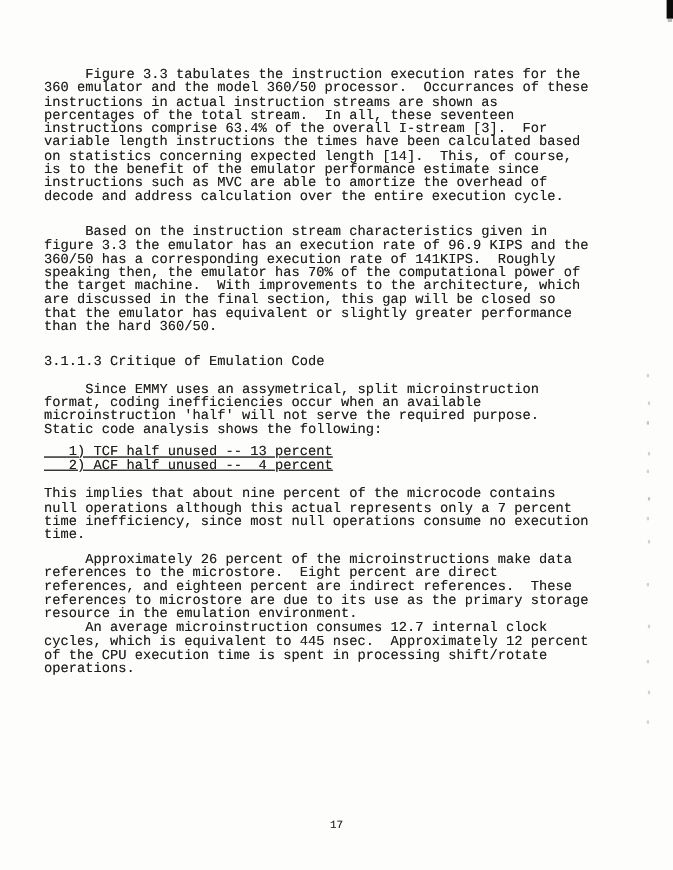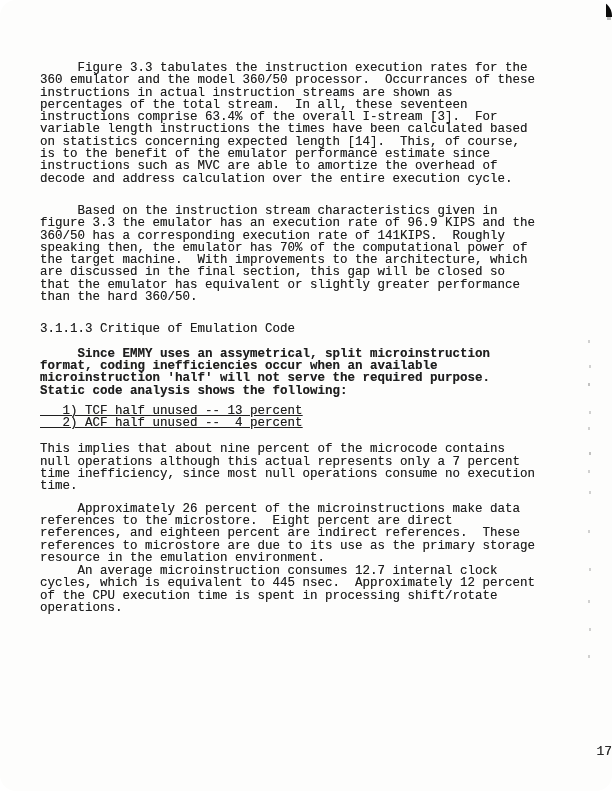--- a/index.html
+++ b/index.html
@@ -7,21 +7,20 @@
     padding: 0;
     background: #ffffff;
   }
   .page {
     position: relative;
     width: 612px;
     height: 791px;
     background: #fdfdfc;
     overflow: hidden;
     color: #1e1e1e;
-    border-radius: 16px;
   }
   .content {
     position: absolute;
     left: 40px;
     top: 0;
     width: 560px;
   }
   pre {
     margin: 0;
     font-family: "Liberation Mono", "DejaVu Sans Mono", monospace;
@@ -29,33 +28,33 @@
     line-height: 12.3px;
     color: #1e1e1e;
     text-shadow: 0 0 0.5px rgba(35,35,35,0.55);
     white-space: pre;
   }
   
   .p1   { margin-top: 62px; }
   .p2   { margin-top: 20px; }
   .head { margin-top: 20px; }
   .p4   { margin-top: 14px; }
-  .p5   { margin-top: 12px; font-weight: bold; }
+  .p5   { margin-top: 12px; }
   .list { margin-top: 8px; text-decoration: underline;  }
   .p6   { margin-top: 14px; }
   .p7   { margin-top: 10px; }
   .p8   { margin-top: 1px; }
   .page-number {
     position: absolute;
     top: 746px;
     left: 0;
     width: 100%;
-    text-align: right;
+    text-align: center;
     font-family: "Liberation Mono", "DejaVu Sans Mono", monospace;
-    font-size: 13px;
+    font-size: 10px;
     line-height: 12.3px;
     color: #2a2a2a;
     text-shadow: 0 0 0.5px rgba(35,35,35,0.5);
   }
   
   .corner-mark {
     position: absolute;
     top: 0;
     right: 0;
     width: 6px;

